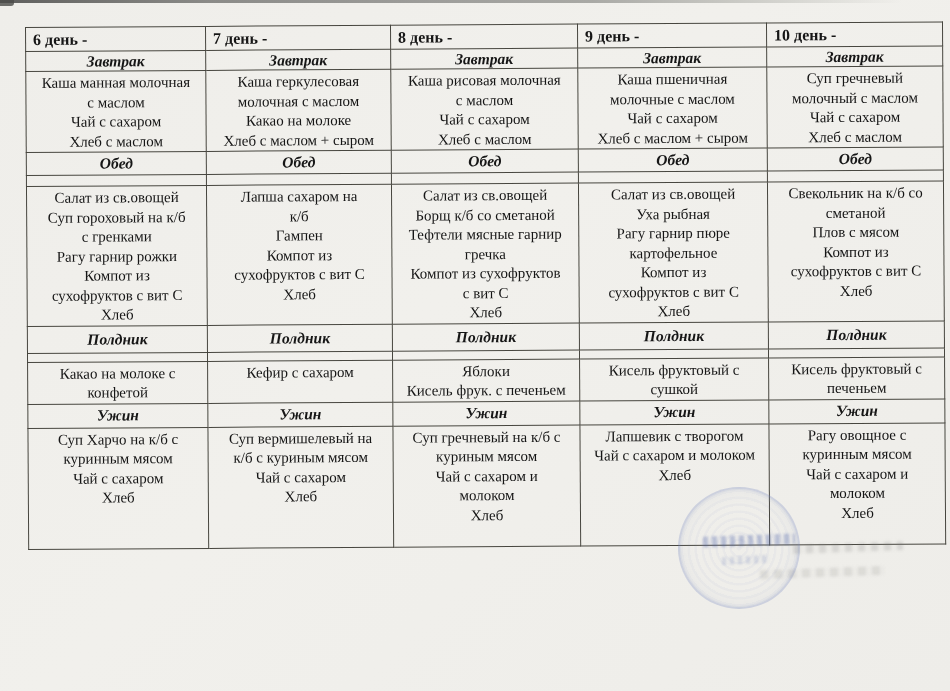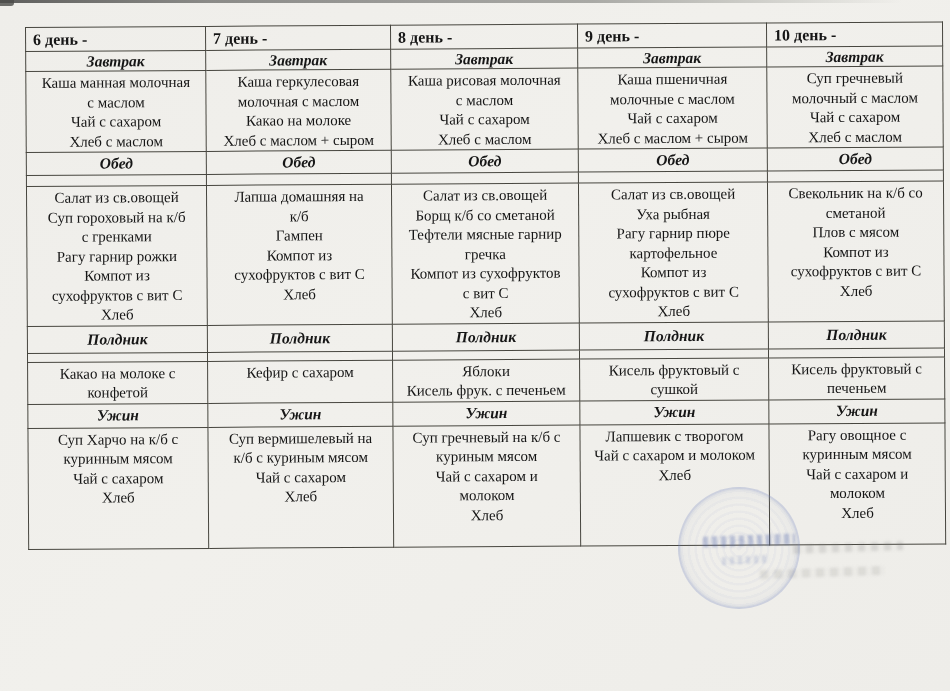--- a/index.html
+++ b/index.html
@@ -199,21 +199,21 @@
     </tr>
 
     <tr class="r-lunch">
       <td class="content">Салат из св.овощей
 Суп гороховый на к/б
 с гренками
 Рагу гарнир рожки
 Компот из
 сухофруктов с вит С
 Хлеб</td>
-      <td class="content">Лапша домашняя на
+      <td class="content">Лапша сахаром на
 к/б
 Гампен
 Компот из
 сухофруктов с вит С
 Хлеб</td>
       <td class="content">Салат из св.овощей
 Борщ к/б со сметаной
 Тефтели мясные гарнир
 гречка
 Компот из сухофруктов

